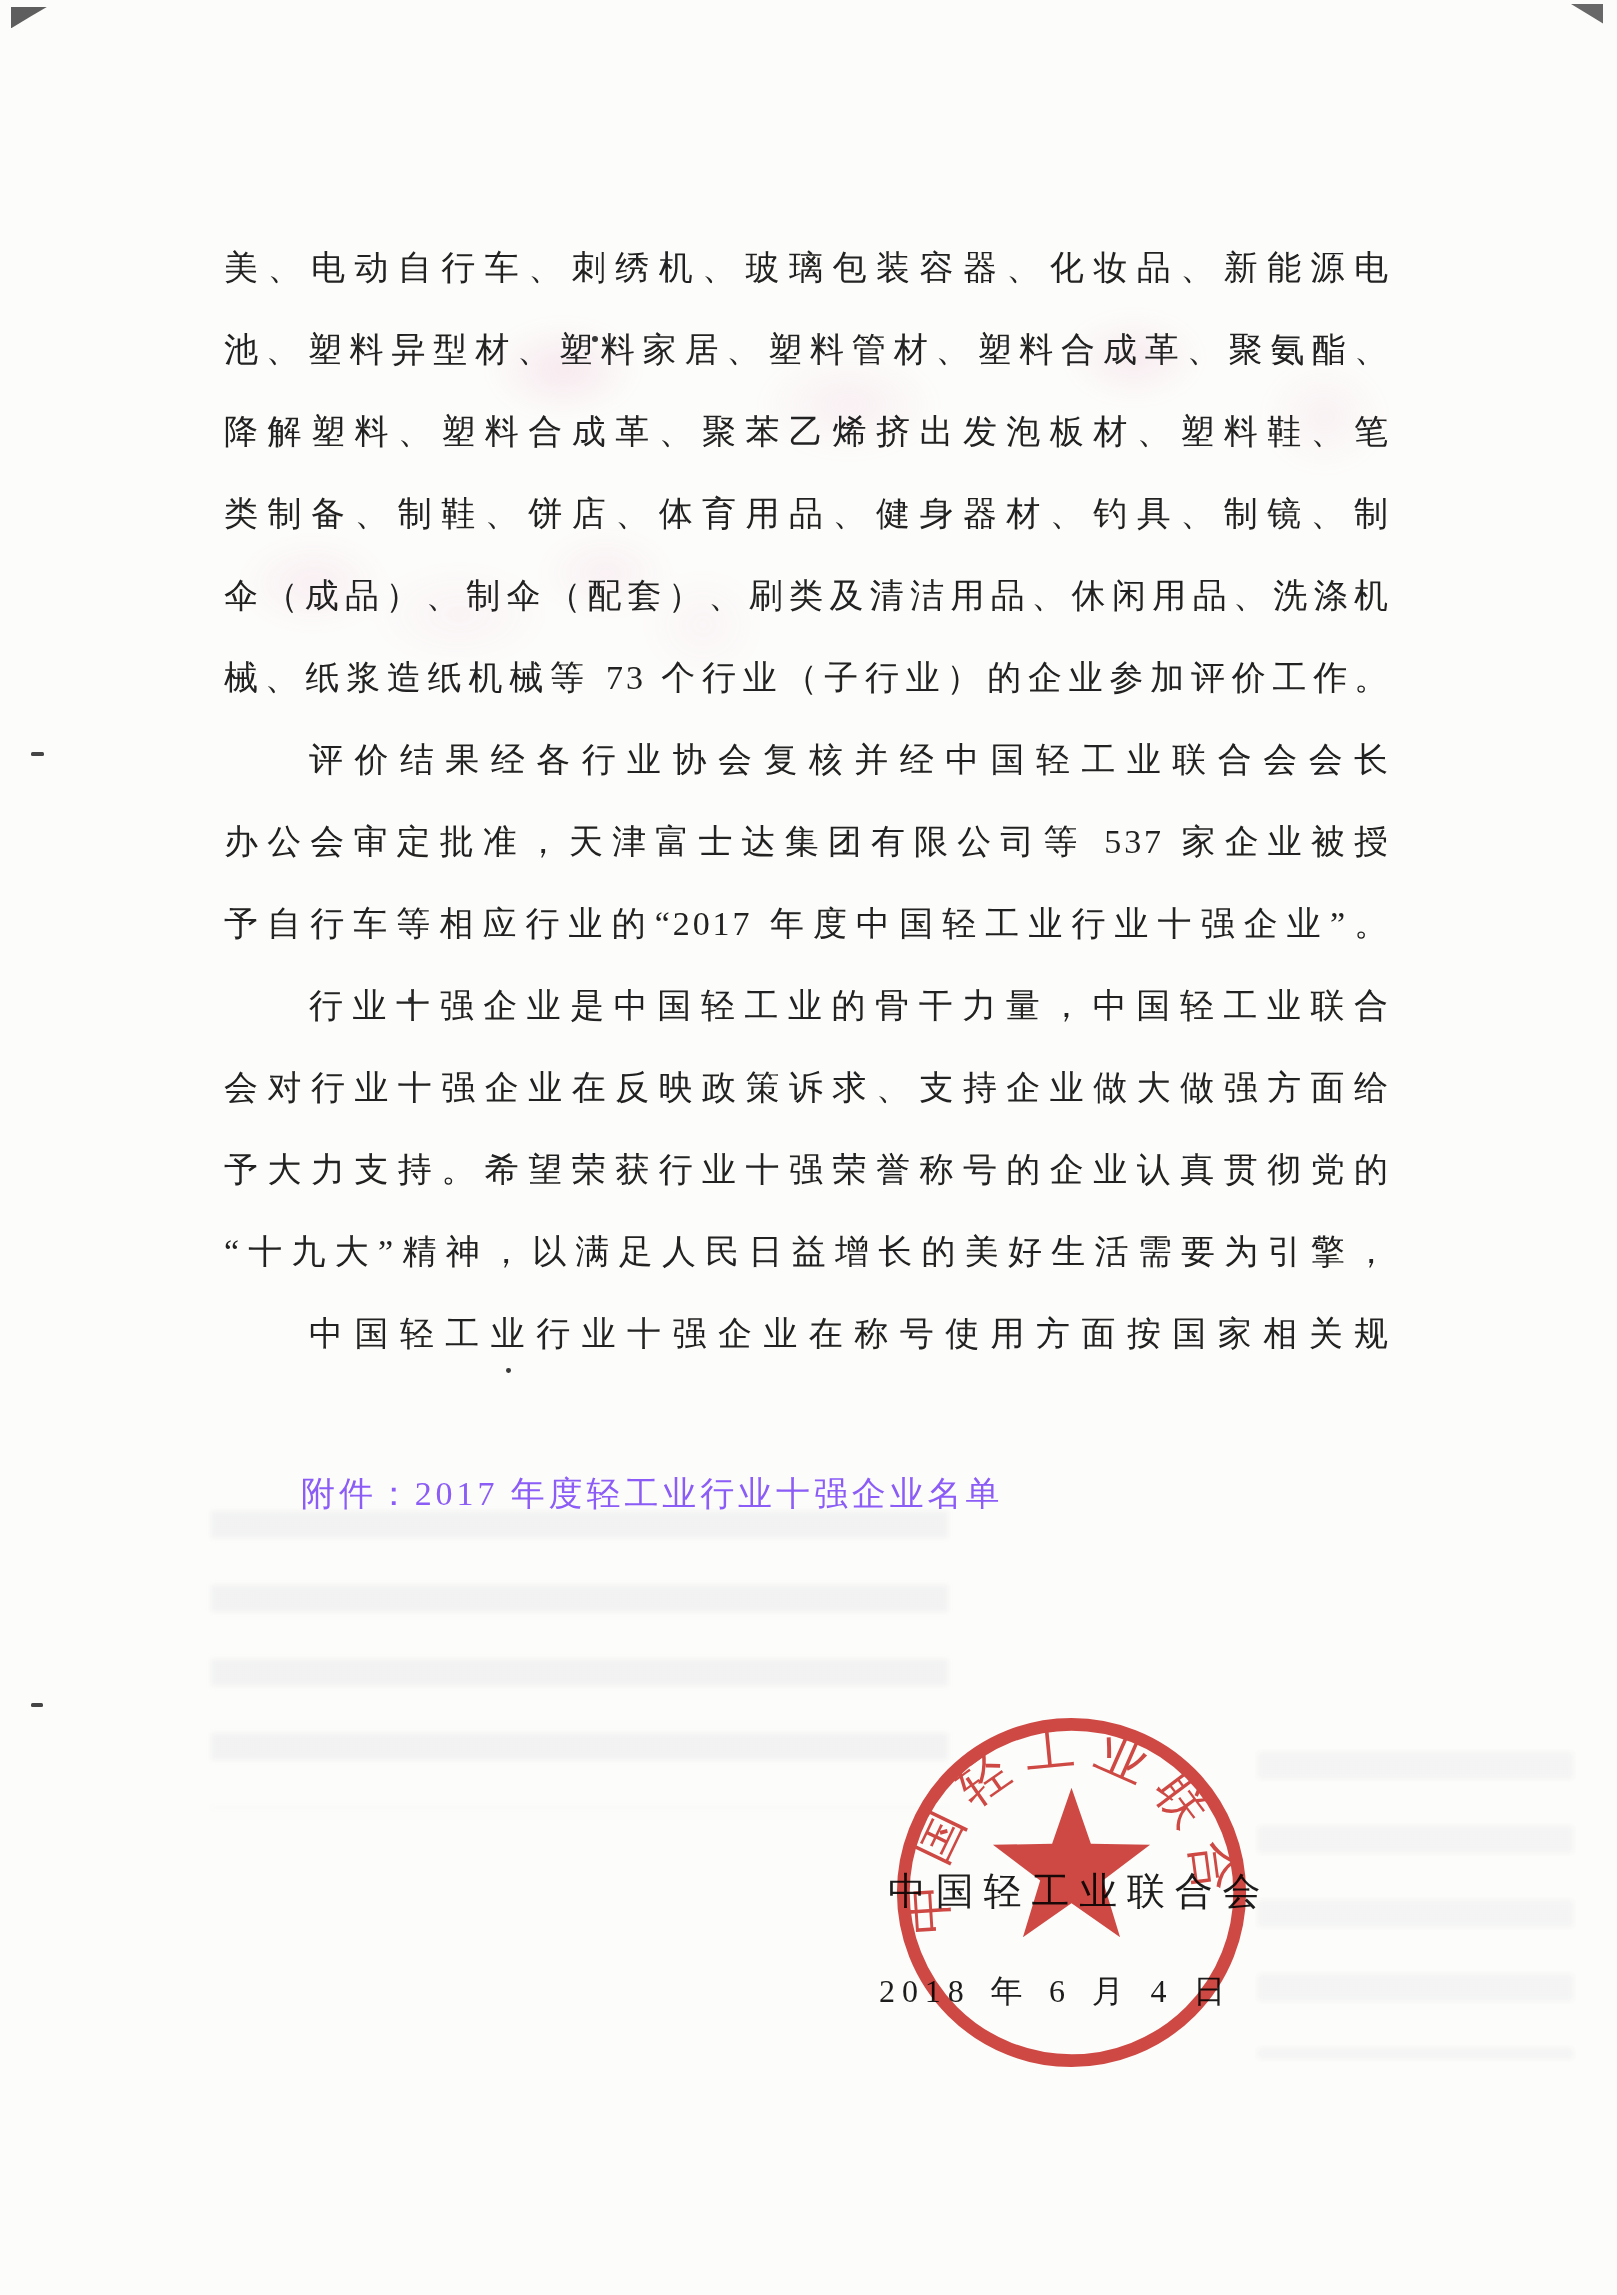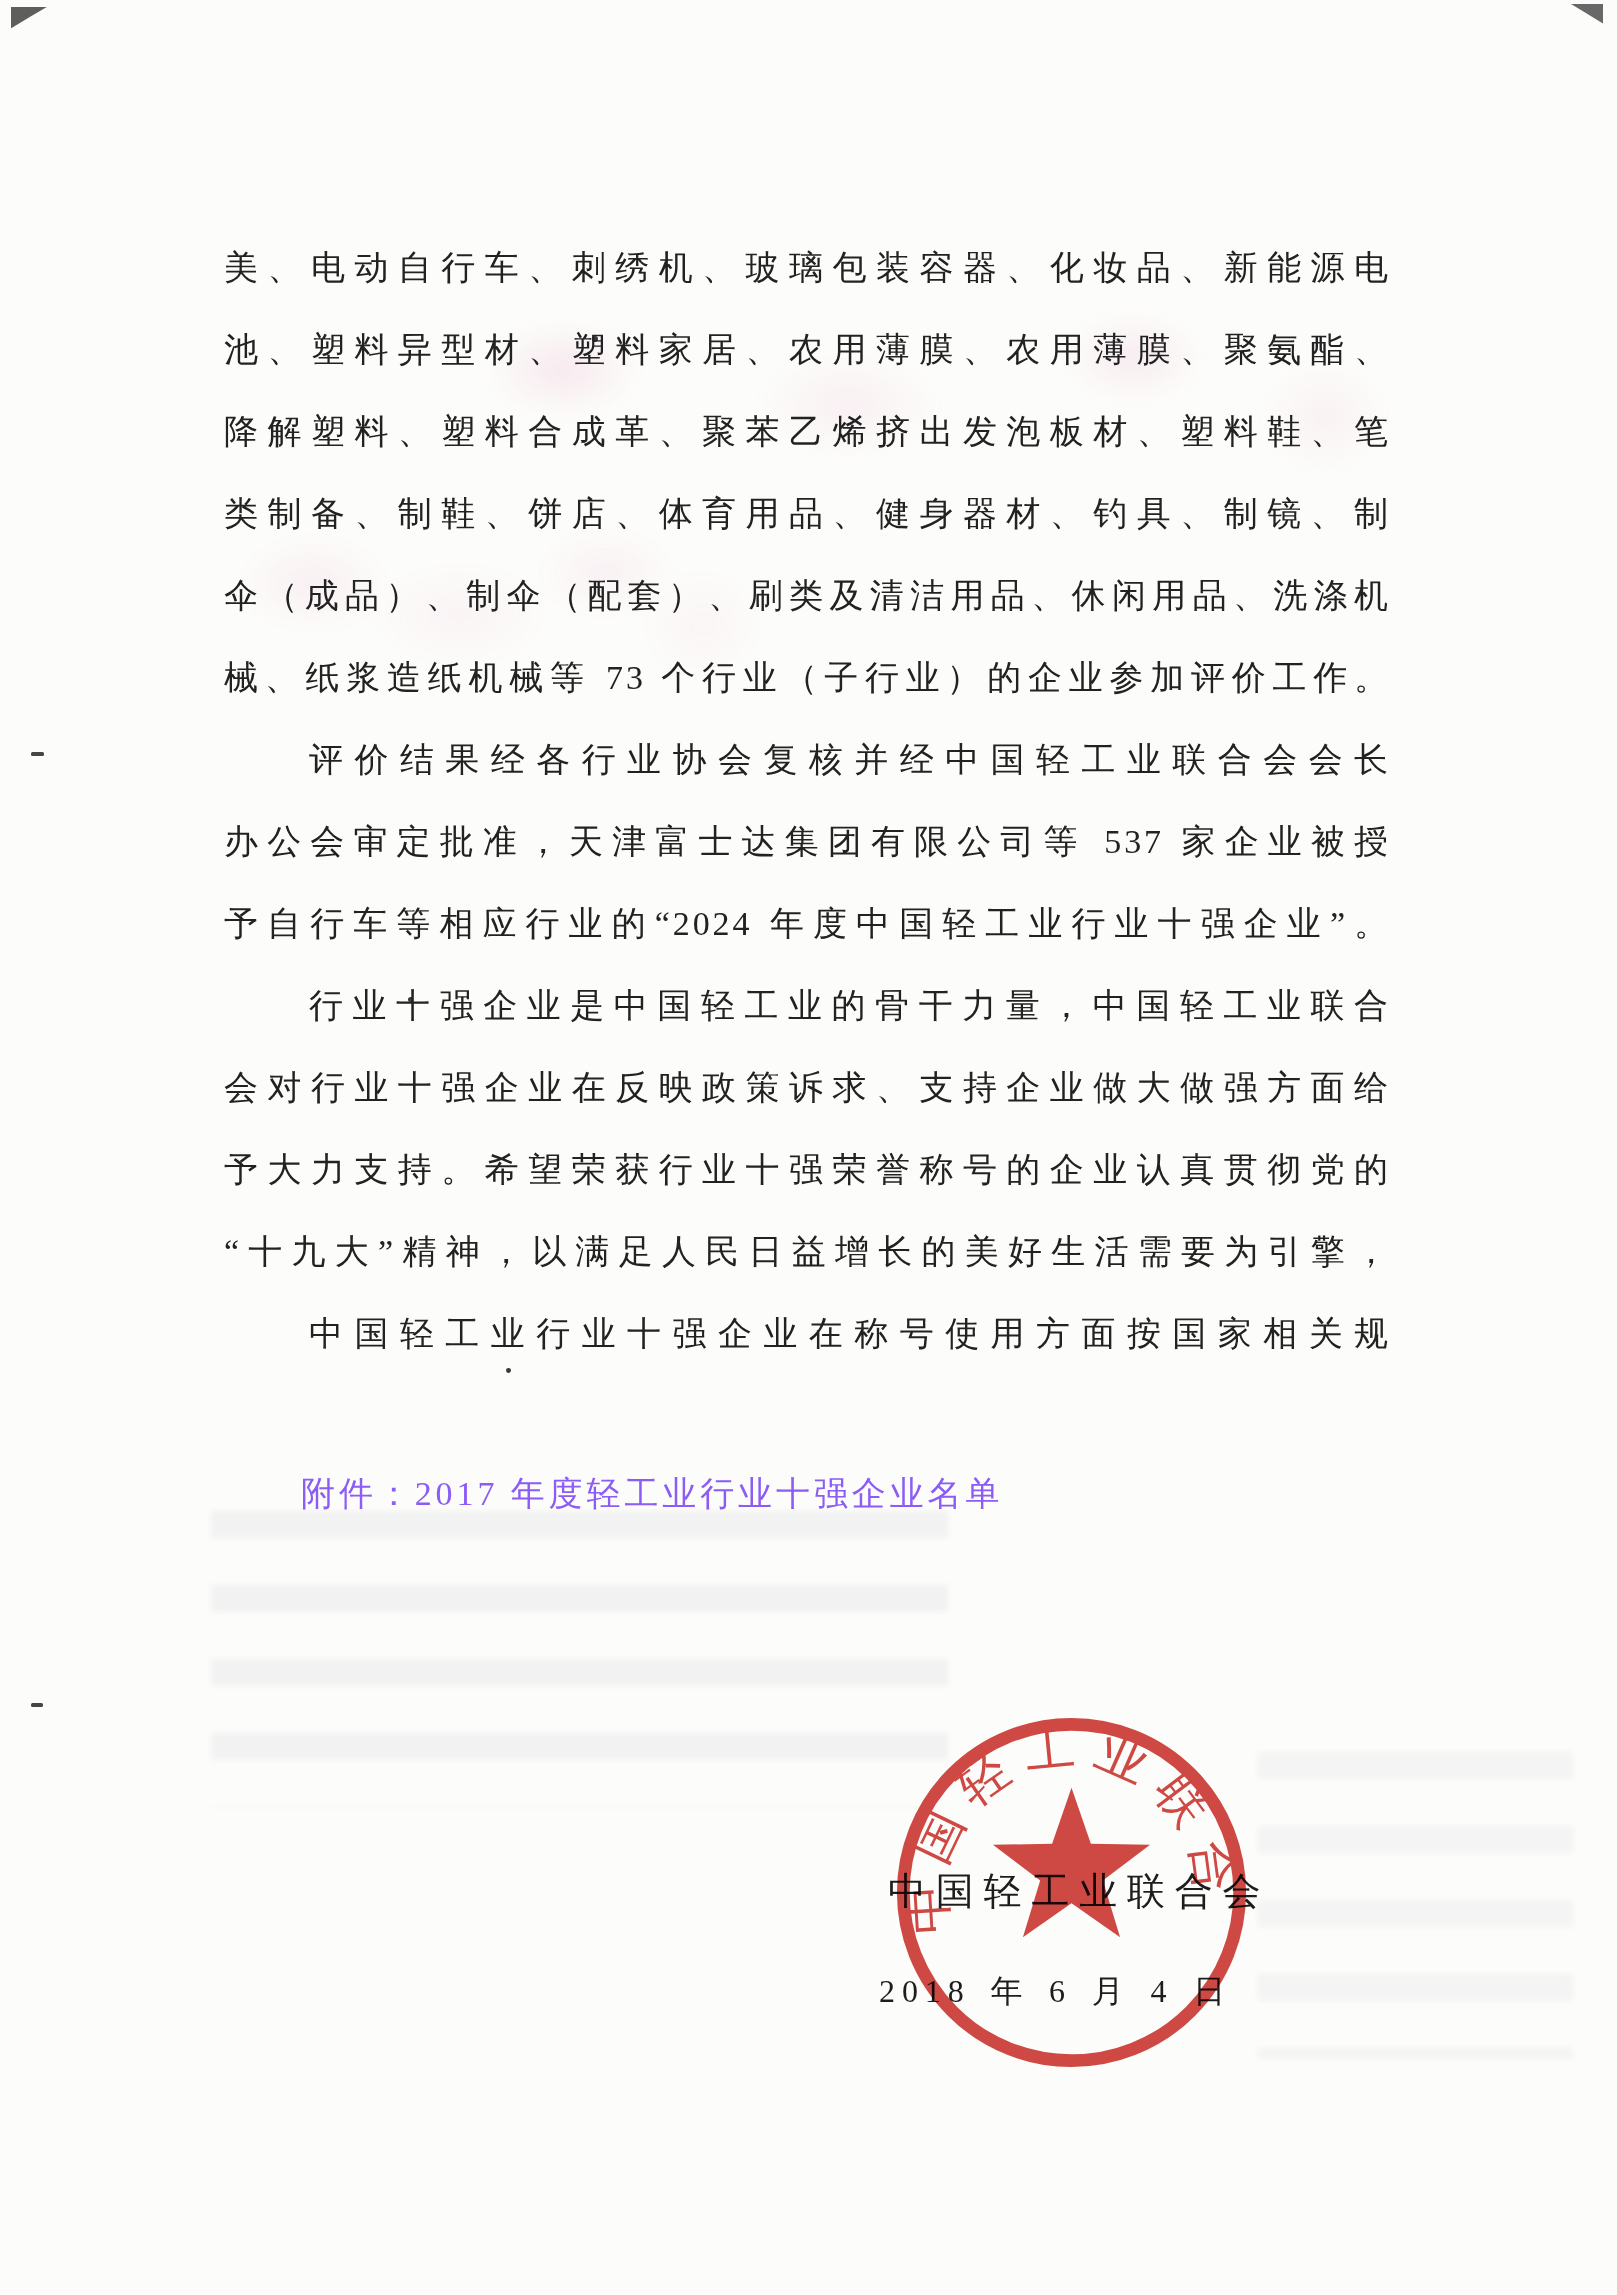--- a/index.html
+++ b/index.html
@@ -92,28 +92,28 @@
   <div class="artifact corner-tl"></div>
   <div class="artifact corner-tr"></div>
   <div class="artifact speck" style="left:592px;top:336px;width:5.9px;height:5.9px;"></div>
   <div class="artifact speck" style="left:408px;top:997px;width:5.4px;height:5.4px;"></div>
   <div class="artifact speck" style="left:506px;top:1368px;width:4.9px;height:4.9px;"></div>
   <div class="artifact dash" style="left:31px;top:752px;width:12.8px;height:4.4px;"></div>
   <div class="artifact dash" style="left:31px;top:1703px;width:11.8px;height:4.4px;"></div>
 
   <div class="body-text">
     <div class="line">美、电动自行车、刺绣机、玻璃包装容器、化妆品、新能源电</div>
-    <div class="line">池、塑料异型材、塑料家居、农用薄膜、农用薄膜、聚氨酯、</div>
+    <div class="line">池、塑料异型材、塑料家居、塑料管材、塑料合成革、聚氨酯、</div>
     <div class="line">降解塑料、塑料合成革、聚苯乙烯挤出发泡板材、塑料鞋、笔</div>
     <div class="line">类制备、制鞋、饼店、体育用品、健身器材、钓具、制镜、制</div>
     <div class="line">伞（成品）、制伞（配套）、刷类及清洁用品、休闲用品、洗涤机</div>
     <div class="line">械、纸浆造纸机械等 73 个行业（子行业）的企业参加评价工作。</div>
     <div class="line indent">评价结果经各行业协会复核并经中国轻工业联合会会长</div>
     <div class="line">办公会审定批准，天津富士达集团有限公司等 537 家企业被授</div>
-    <div class="line">予自行车等相应行业的“2024 年度中国轻工业行业十强企业”。</div>
+    <div class="line">予自行车等相应行业的“2017 年度中国轻工业行业十强企业”。</div>
     <div class="line indent">行业十强企业是中国轻工业的骨干力量，中国轻工业联合</div>
     <div class="line">会对行业十强企业在反映政策诉求、支持企业做大做强方面给</div>
     <div class="line">予大力支持。希望荣获行业十强荣誉称号的企业认真贯彻党的</div>
     <div class="line">“十九大”精神，以满足人民日益增长的美好生活需要为引擎，</div>
     <div class="line indent">中国轻工业行业十强企业在称号使用方面按国家相关规</div>
     <div class="attach-line">附件：2017 年度轻工业行业十强企业名单</div>
   </div>
 
   <div class="sig-org">中国轻工业联合会</div>
   <div class="sig-date">2018 年 6 月 4 日</div>

